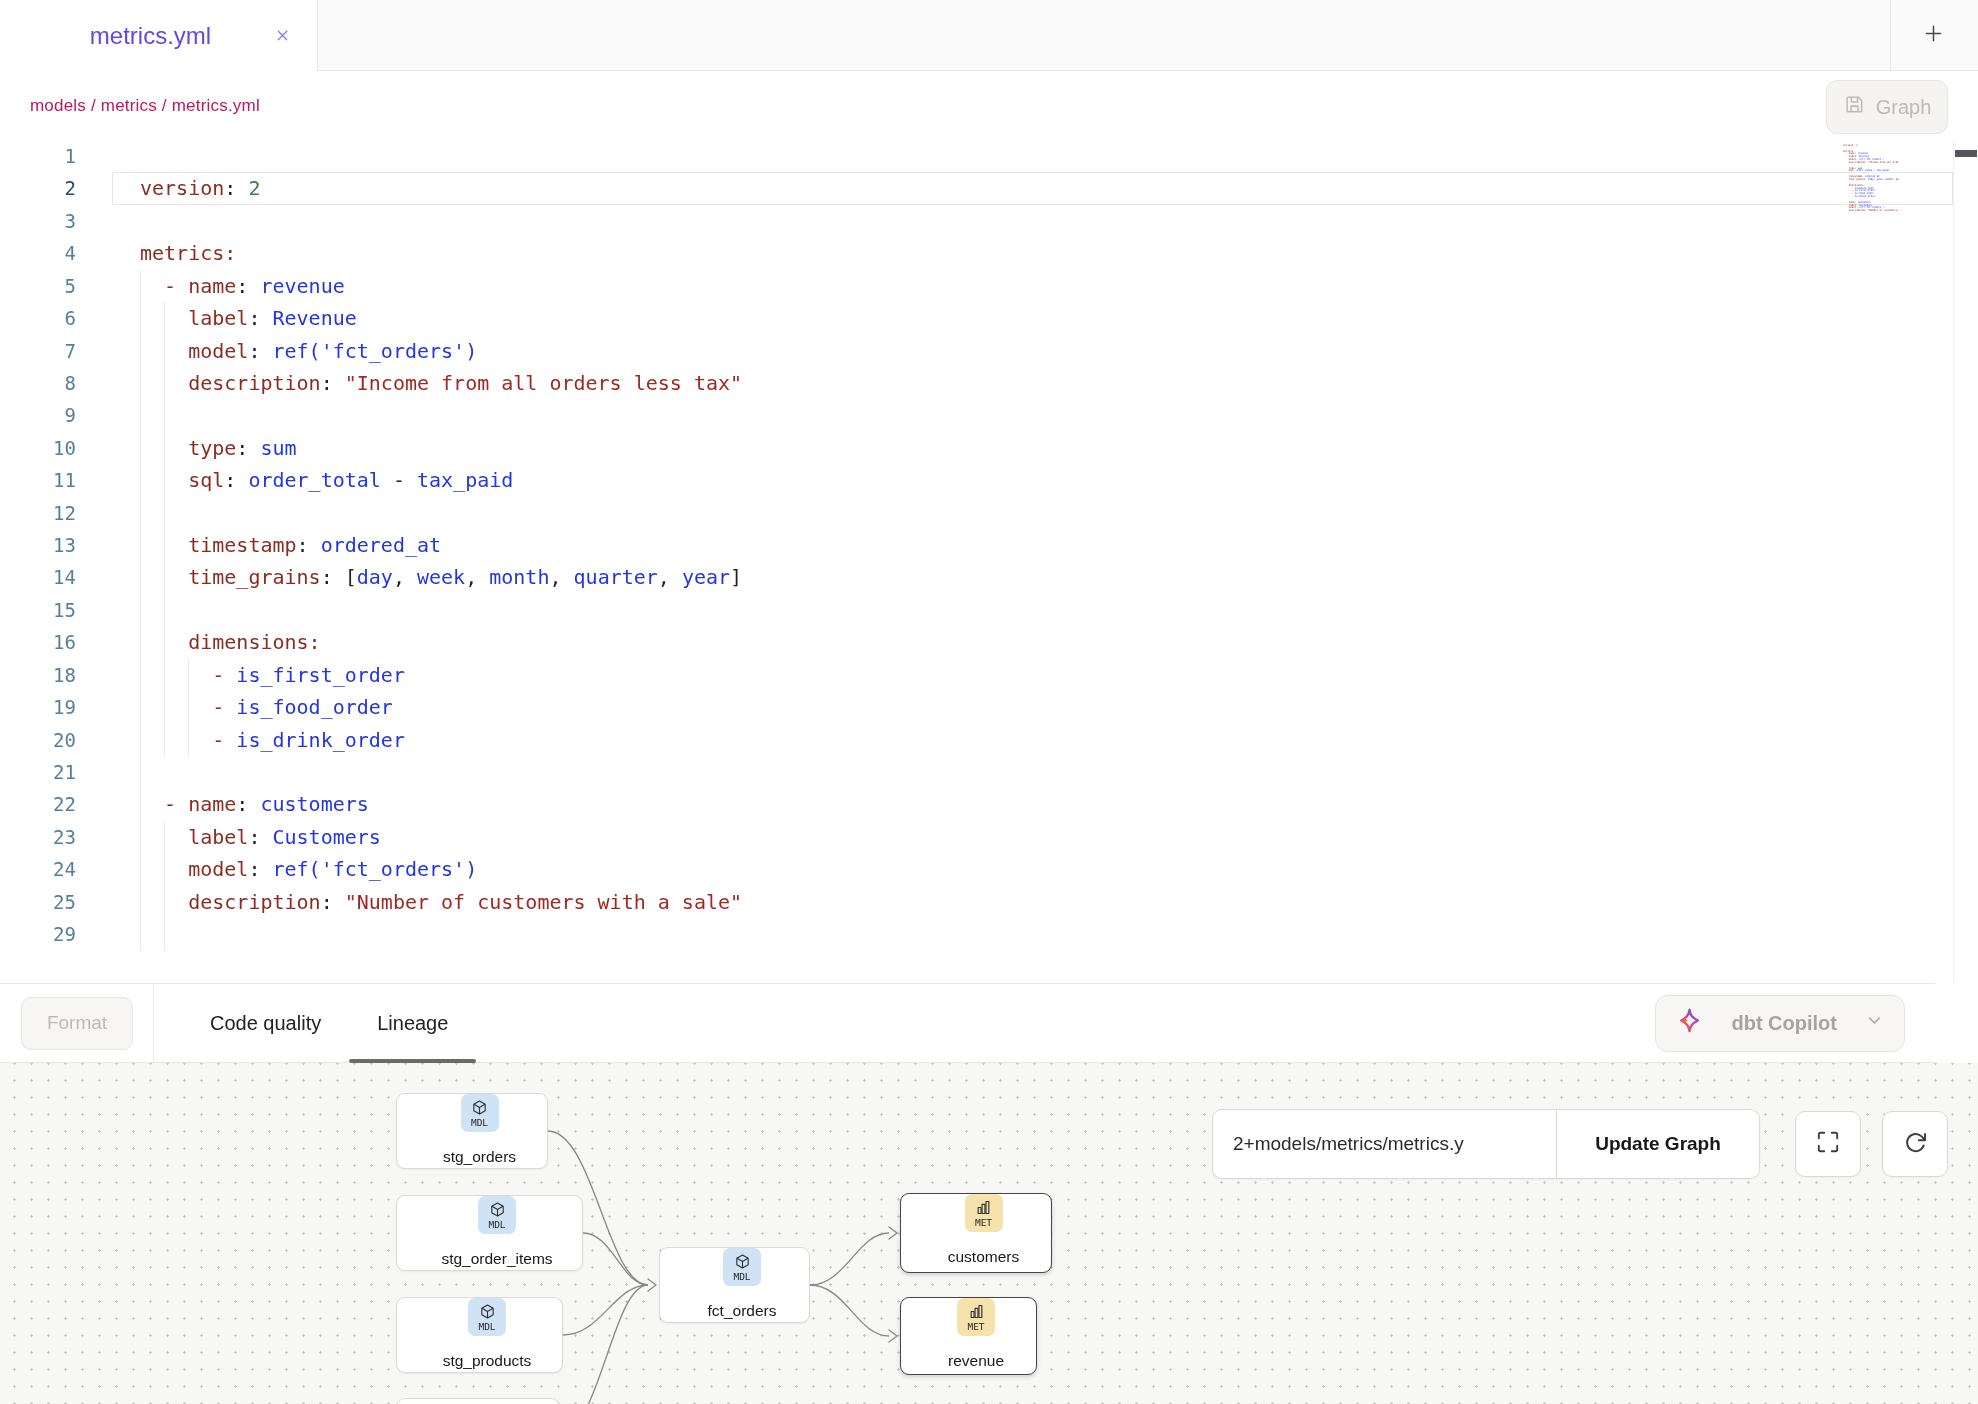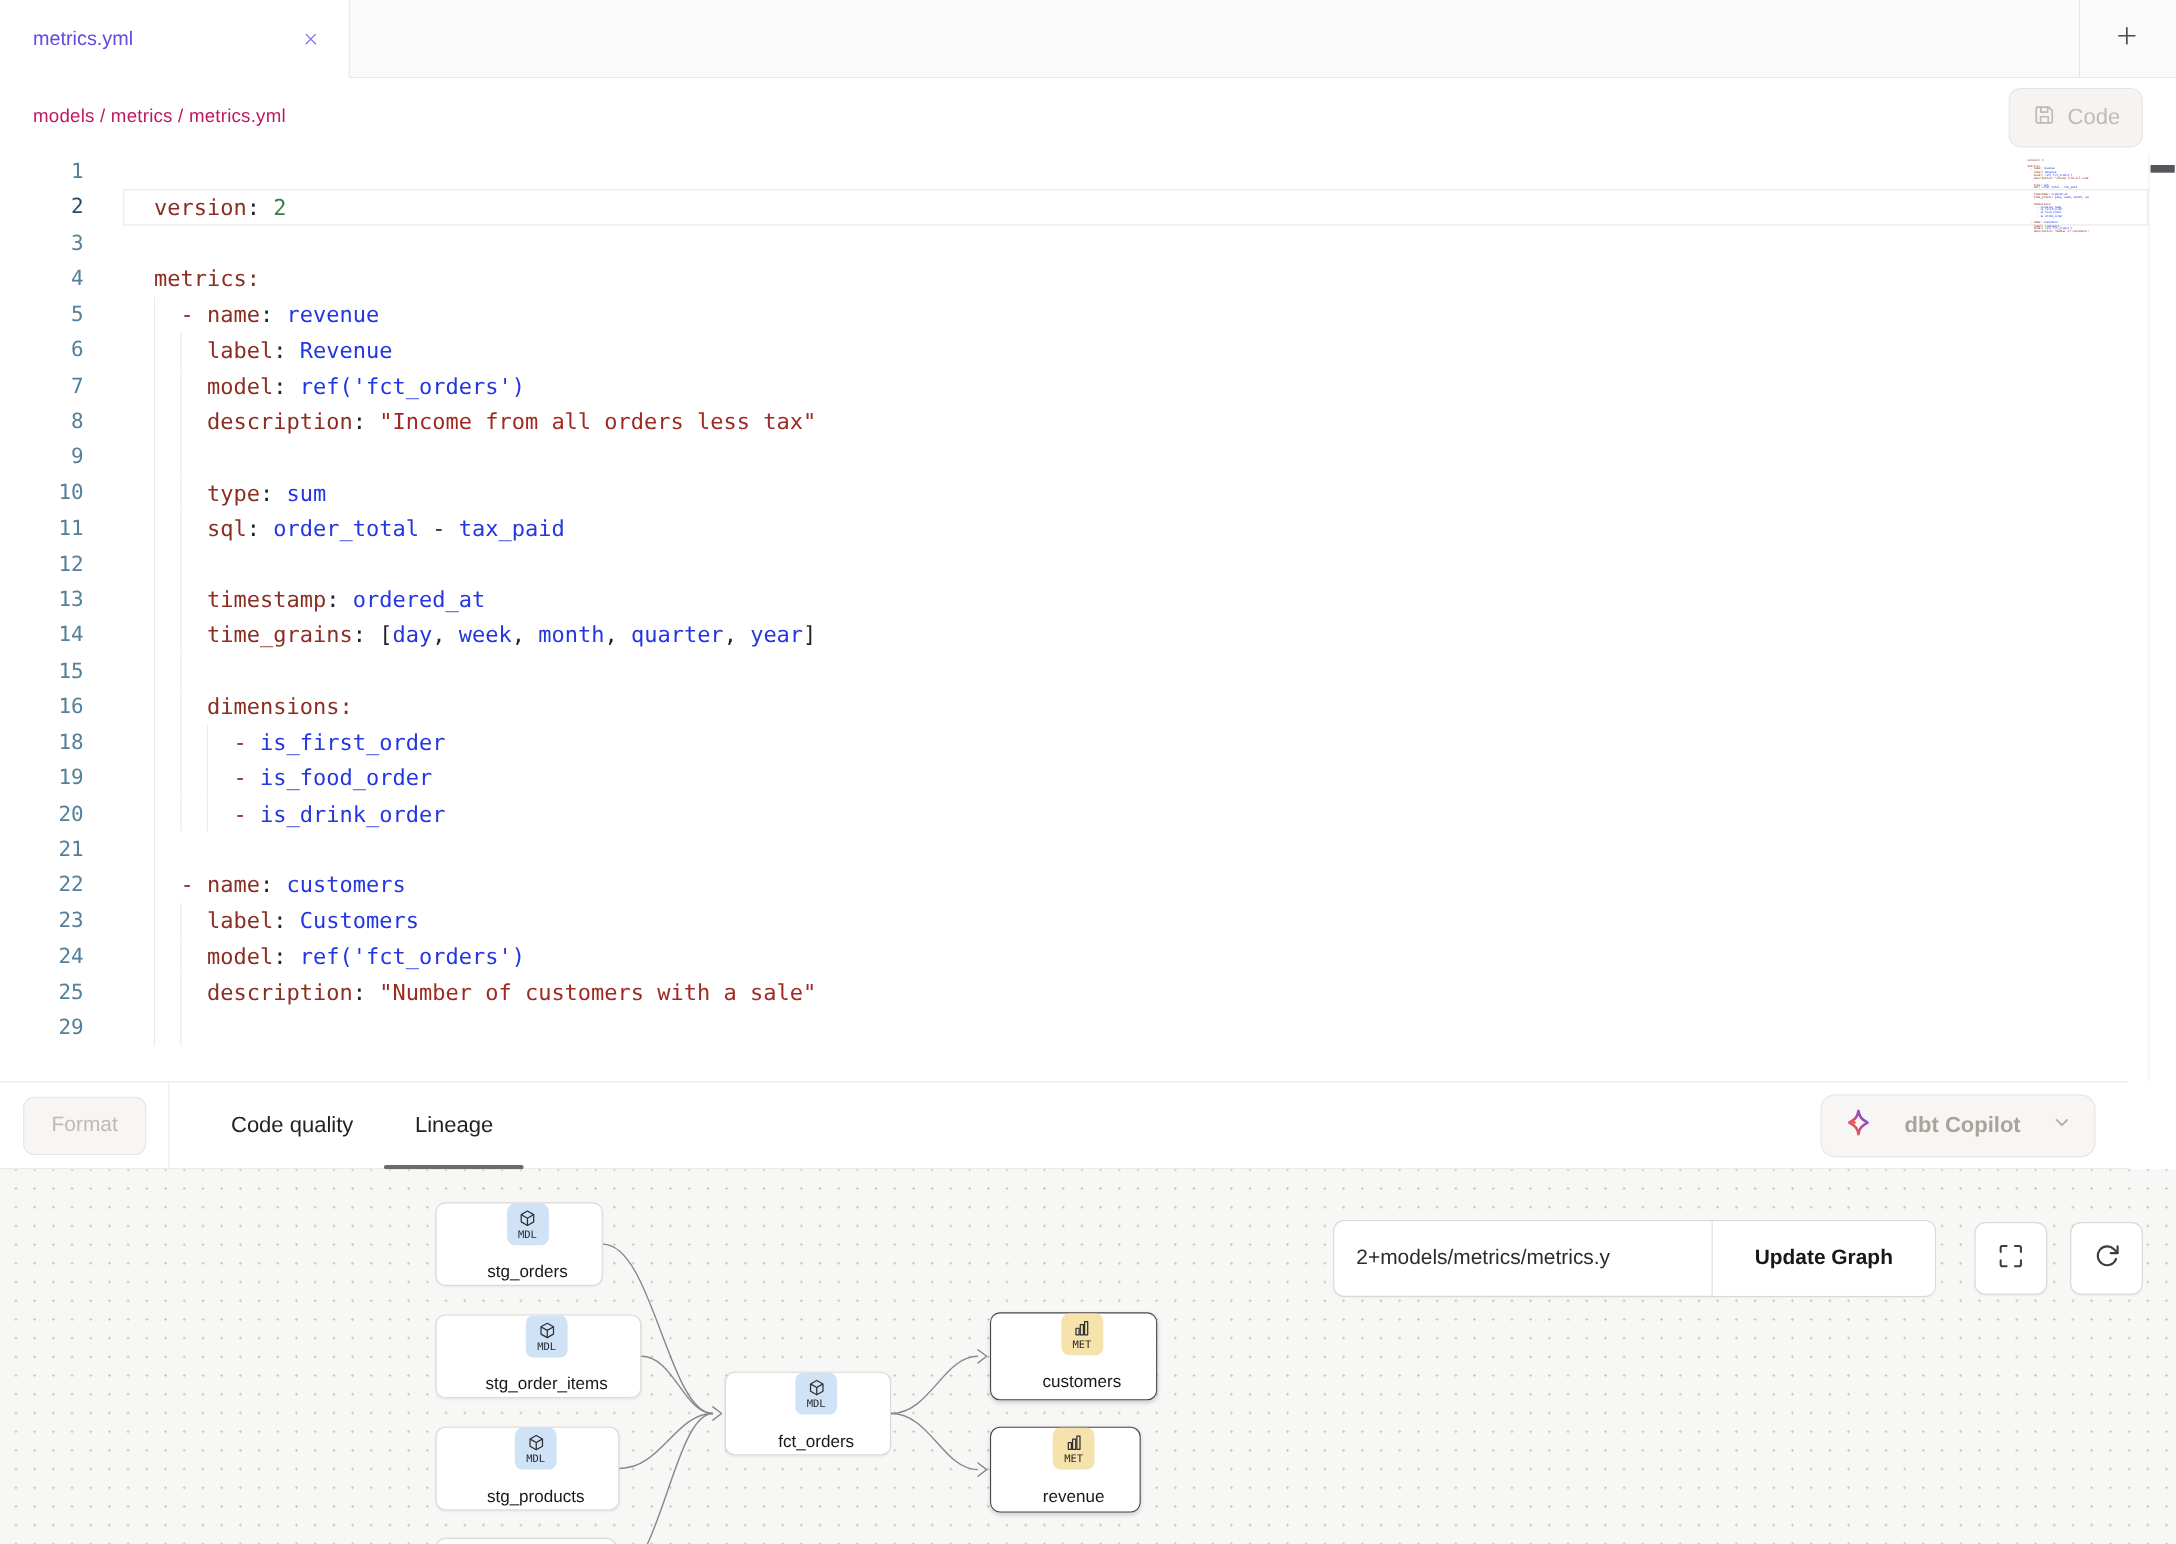--- a/index.html
+++ b/index.html
@@ -4,21 +4,21 @@
 <style>
   * { margin:0; padding:0; box-sizing:border-box; }
   html,body { width:1978px; height:1404px; background:#fff; font-family:"Liberation Sans", sans-serif; overflow:hidden; }
   #app { position:relative; width:1978px; height:1404px; }
 
   
   #tabbar { position:absolute; left:0; top:0; width:1978px; height:71px;
             background:#fafafa; border-bottom:1px solid #e8e8ea; }
   .tab-active { position:absolute; left:0; top:0; width:318px; height:71px; background:#fff;
                 border-right:1px solid #e8e8ea; display:flex; align-items:center; padding:0 24px 0 30px; }
-  .tab-title { color:var(--accent-purple); font-size:18px; font-weight:500; flex:1; }
+  .tab-title { color:var(--accent-purple); font-size:24px; font-weight:500; flex:1;text-align:center; }
   .tab-close { width:22px; height:22px; display:flex; align-items:center; justify-content:center; cursor:pointer; }
   .tab-sep { position:absolute; left:1890px; top:0; width:1px; height:70px; background:#e8e8ea; }
   .newtab { position:absolute; left:1908px; top:10px; width:50px; height:50px;
             display:flex; align-items:center; justify-content:center; cursor:pointer; }
 
   
   #crumbrow { position:absolute; left:0; top:71px; width:1978px; height:69px; background:#fff; }
   .crumb { position:absolute; left:30px; top:0; height:69px; display:flex; align-items:center;
            font-size:17px; color:#be185d; letter-spacing:.2px; }
   .save-btn { position:absolute; right:30px; top:9px; width:122px; height:54px;
@@ -125,21 +125,21 @@
   <div id="crumbrow">
     <div class="crumb">models / metrics / metrics.yml</div>
     <div class="save-btn">
       <span>
         <svg width="23" height="23" viewBox="0 0 24 24" fill="none" stroke="#bfbbb4" stroke-width="1.6" stroke-linejoin="round" stroke-linecap="round">
           <path d="M5.5 4.5h10.6l3.4 3.4v10.4a1.2 1.2 0 0 1-1.2 1.2H5.5a1.2 1.2 0 0 1-1.2-1.2V5.7a1.2 1.2 0 0 1 1.2-1.2Z"></path>
           <path d="M8.7 4.8v4.5h6.5V4.8"></path>
           <path d="M8.4 19.2v-5.5h7.3v5.5"></path>
         </svg>
       </span>
-      <span>Code</span>
+      <span>Graph</span>
     </div>
   </div>
 
   <div id="editor">
     <div id="code-lines">
         <div class="cl">
           <span class="num">1</span>
           <div class="src"></div>
         </div>
         <div class="cl active">

